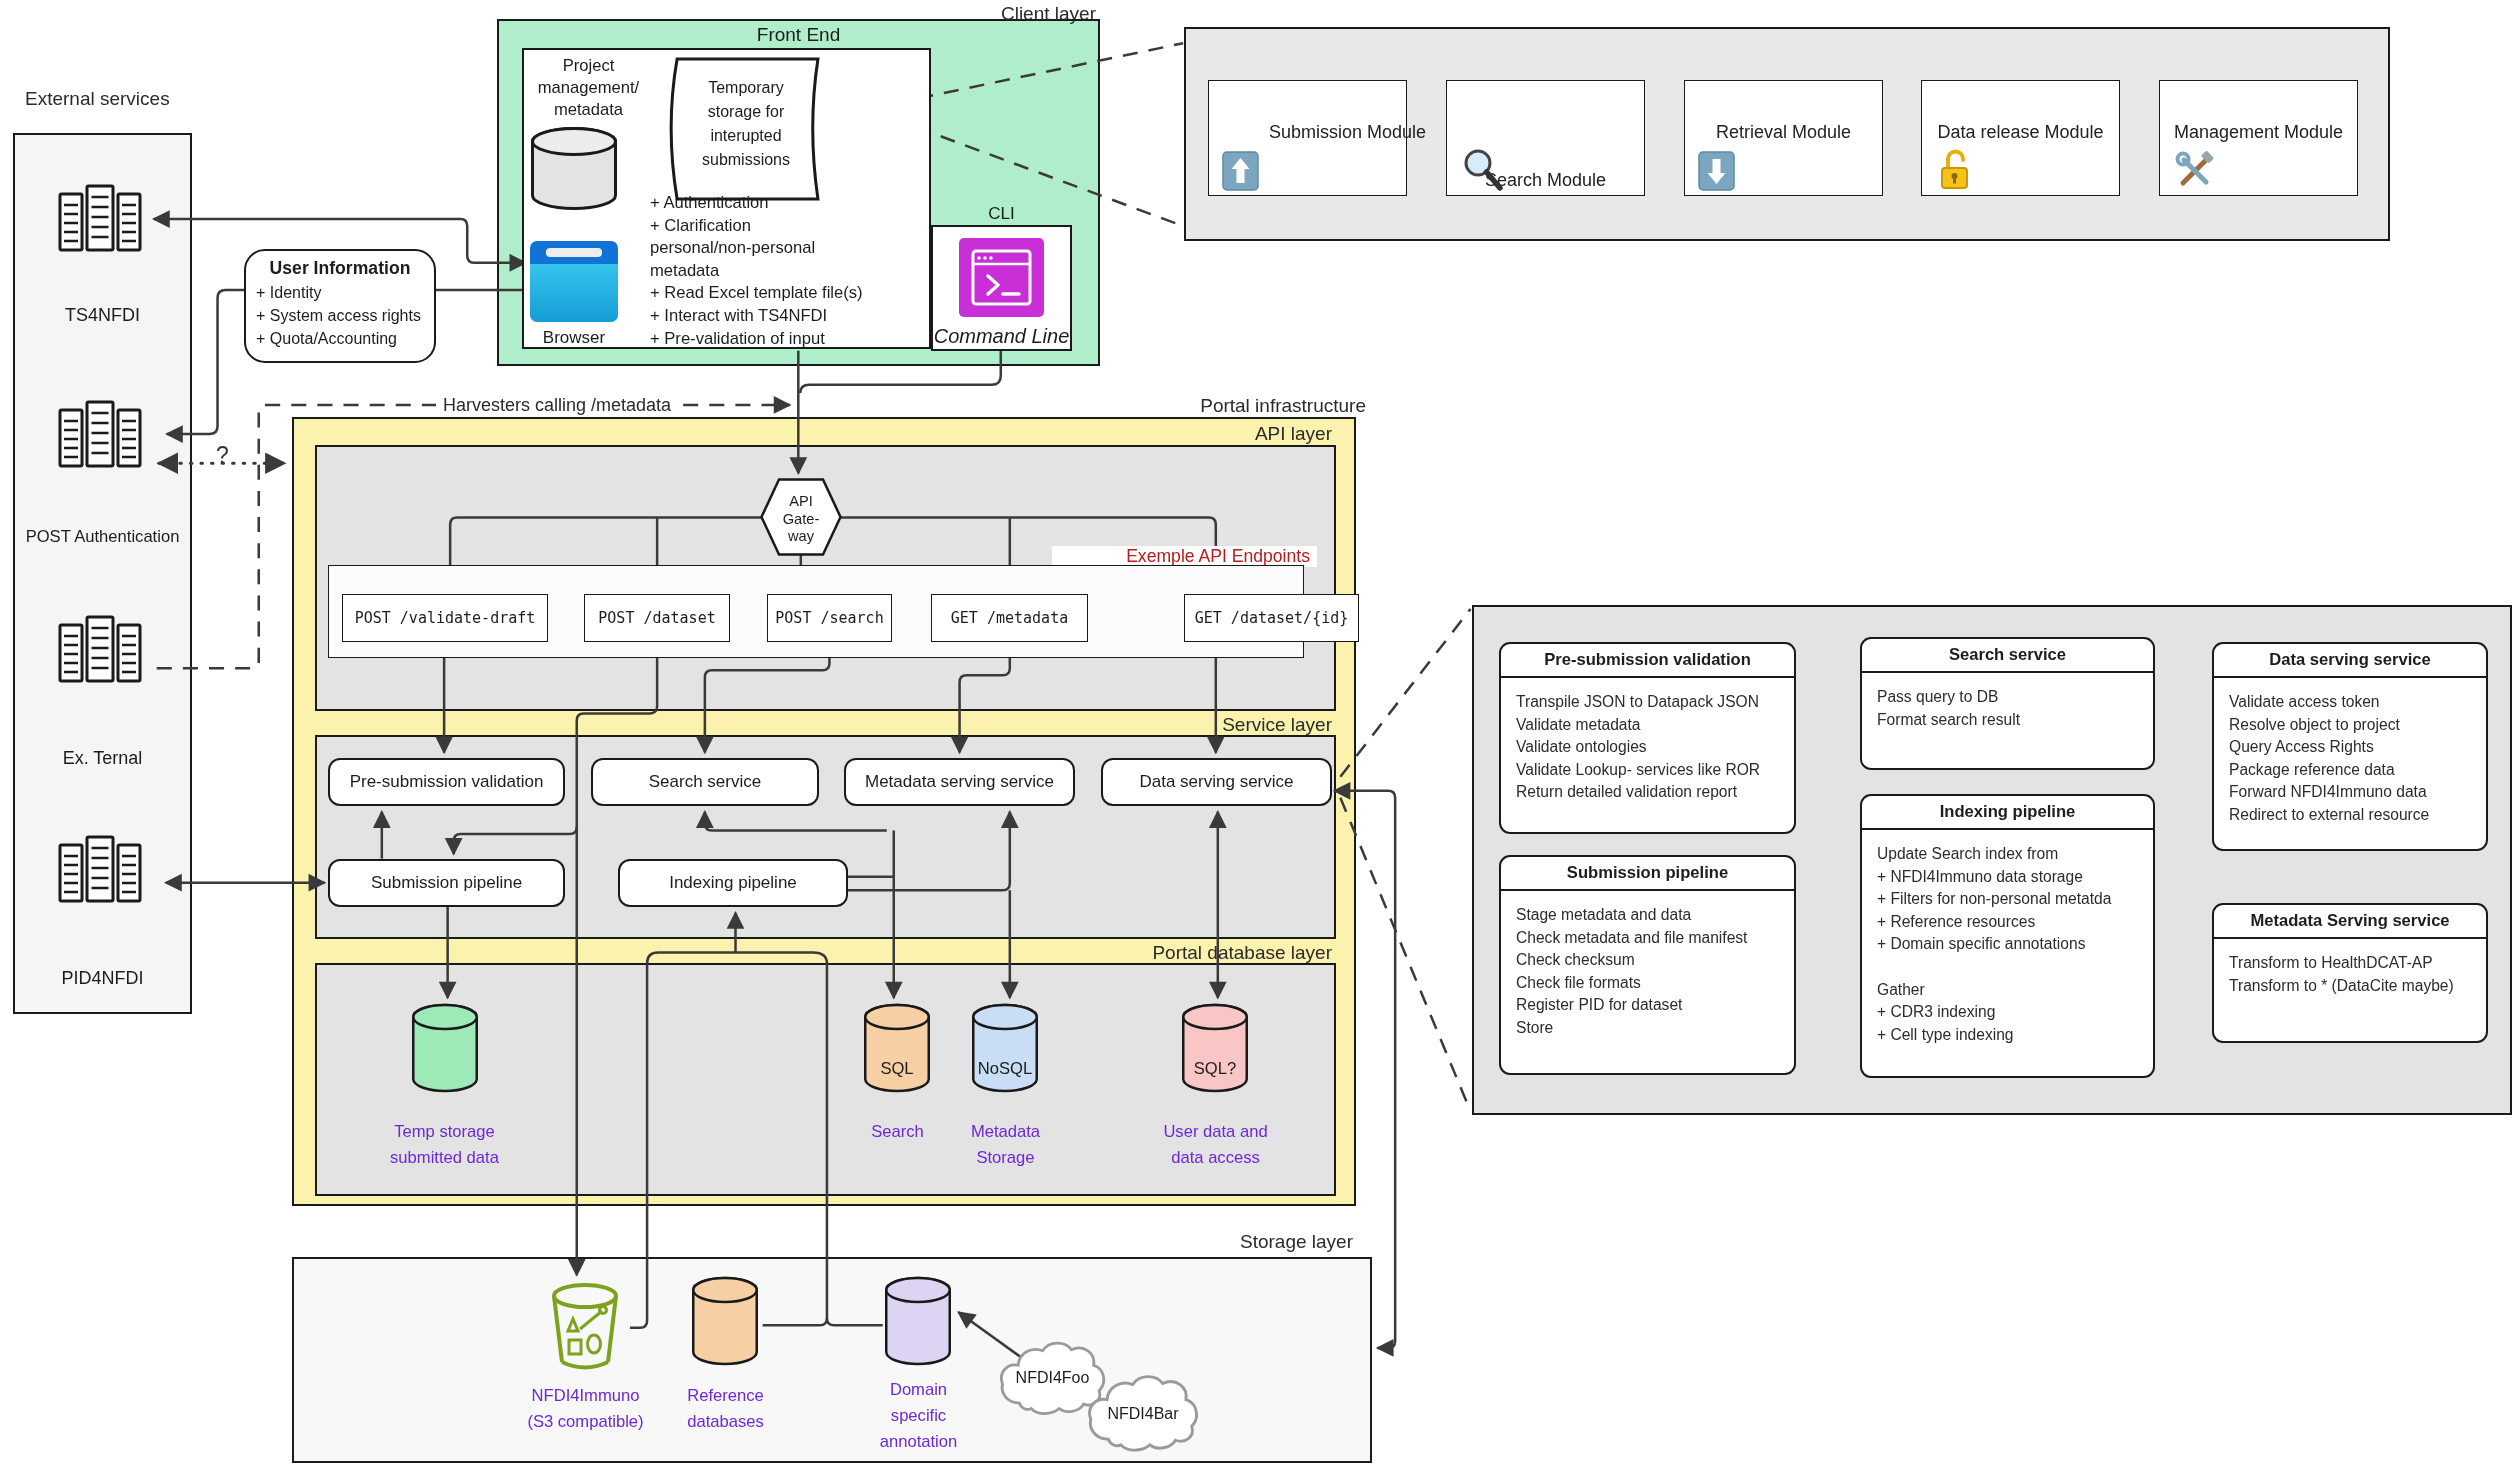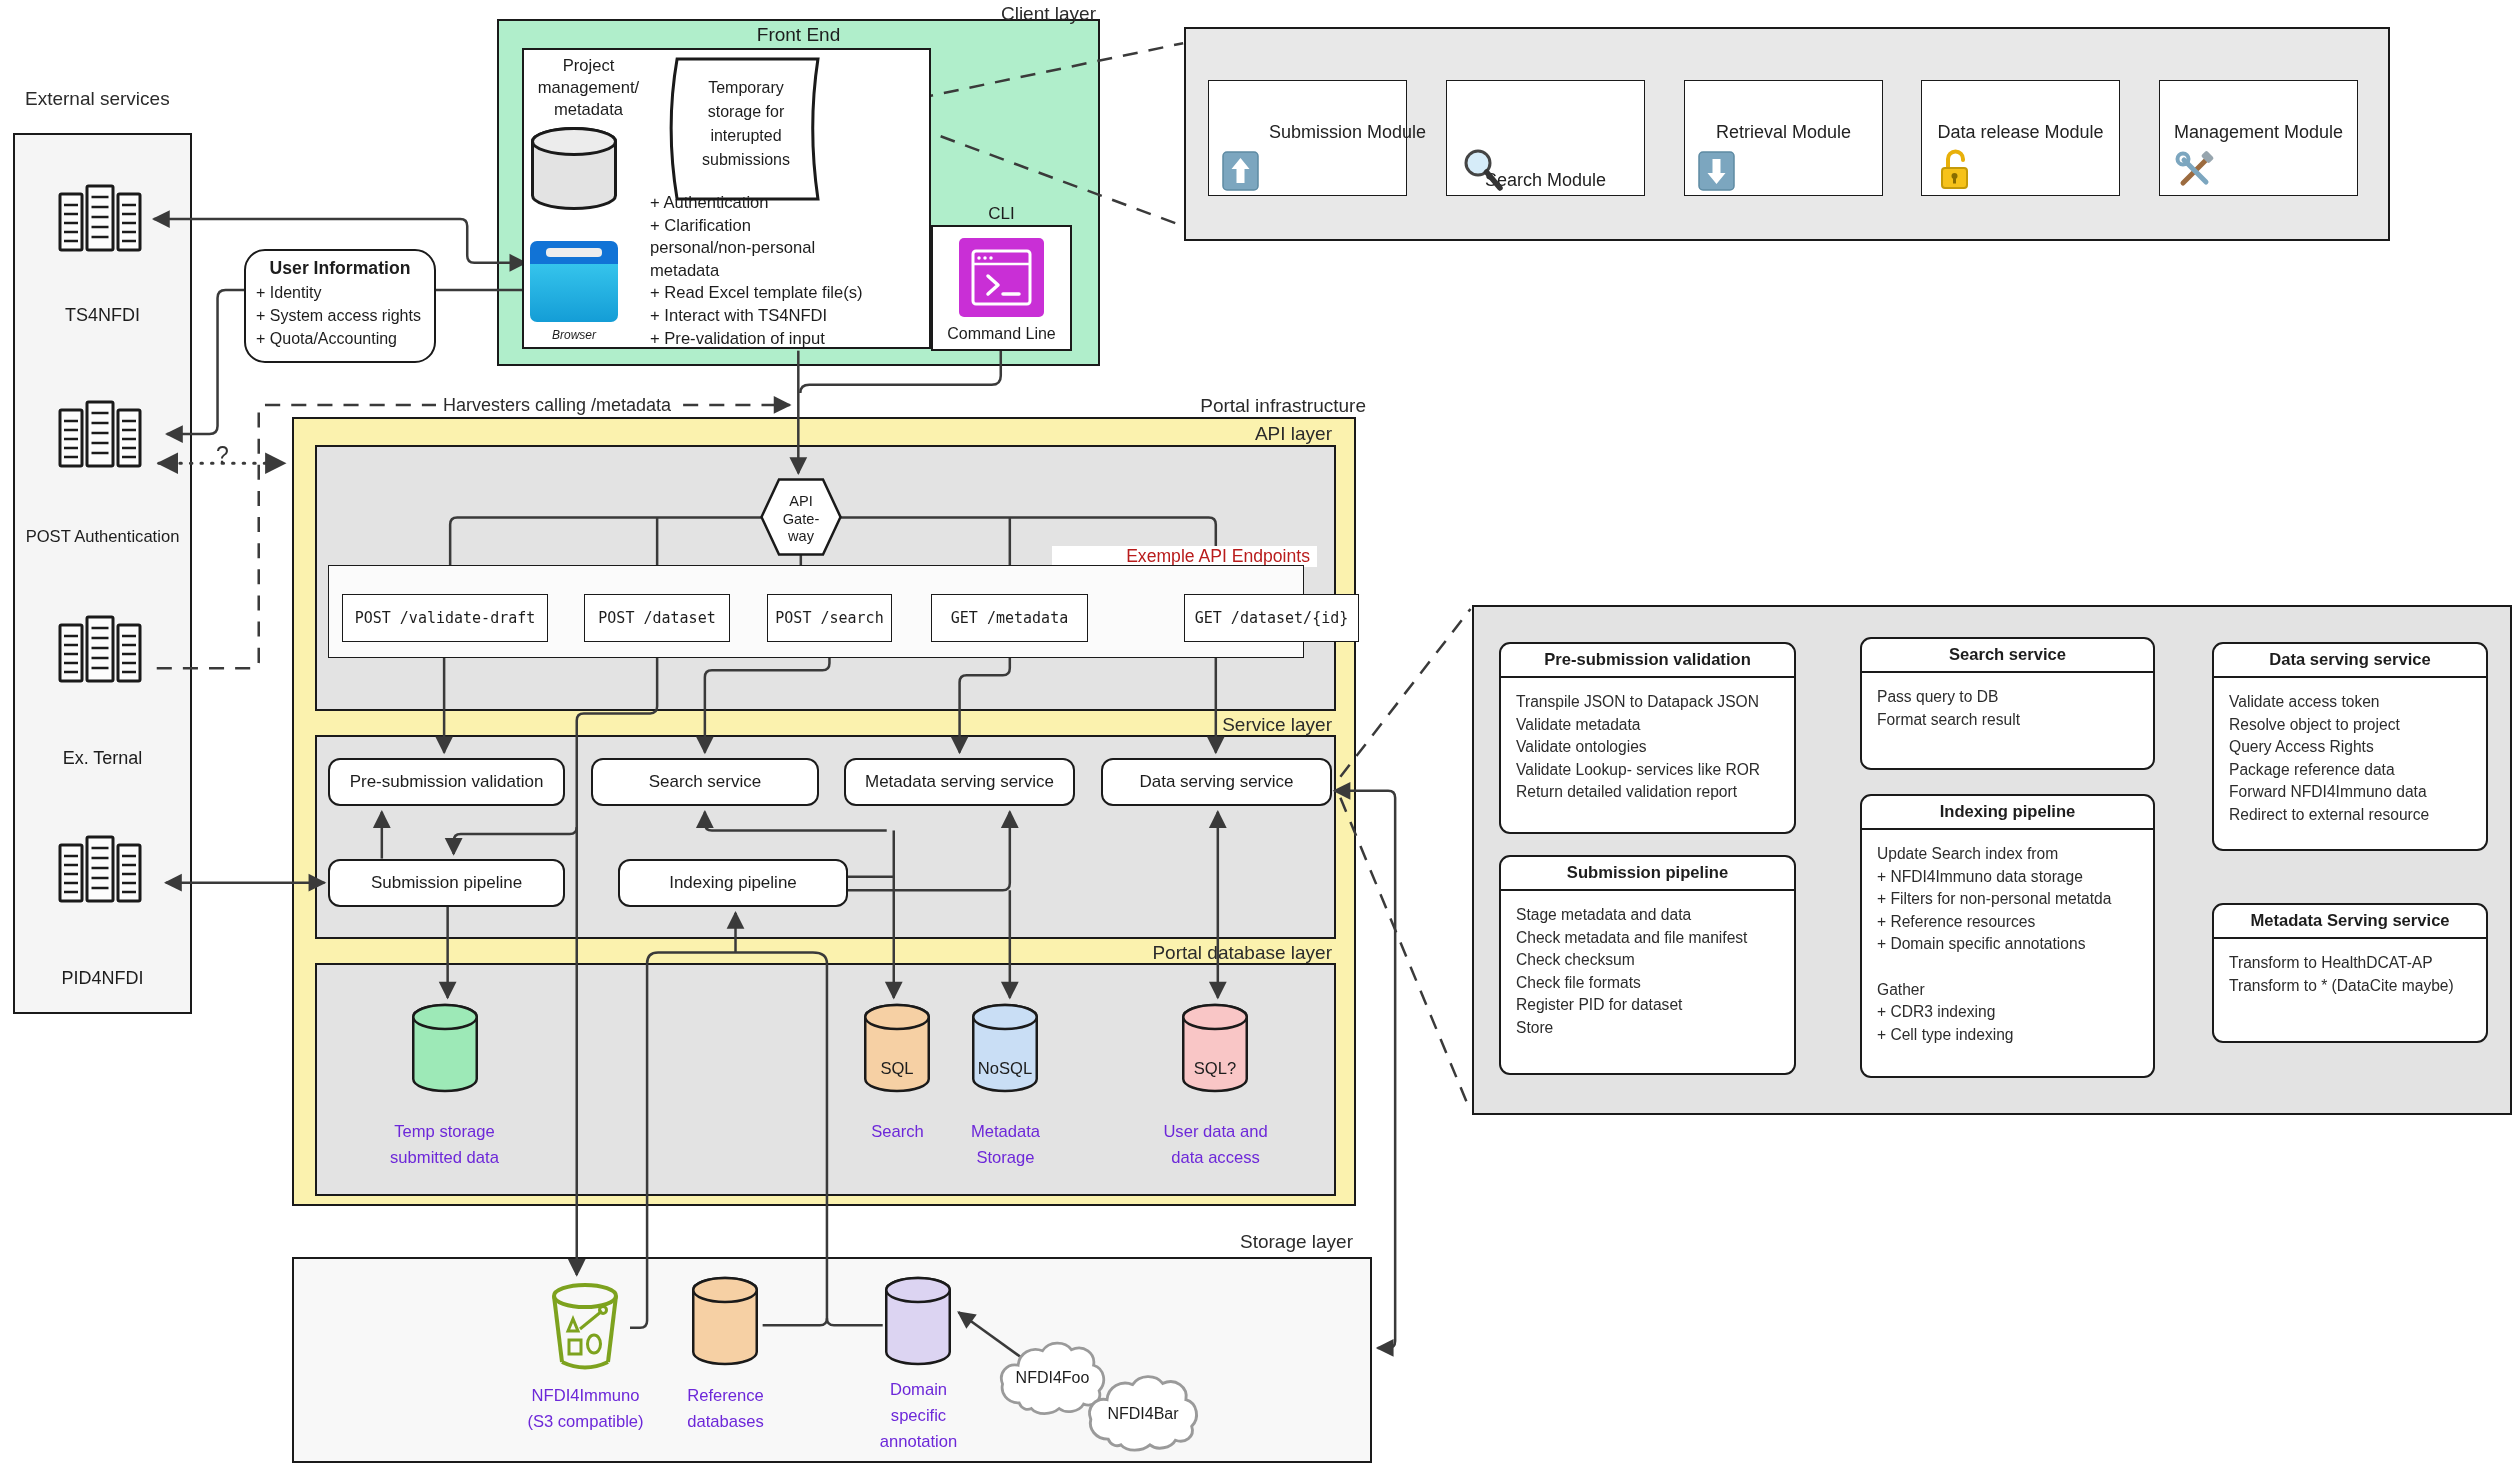--- a/index.html
+++ b/index.html
@@ -190,21 +190,21 @@
   <svg class="abs" style="left:530px;top:126px;" width="88" height="85" viewBox="0 0 176 170">
     <path d="M5,31 A83,26 0 0 1 171,31 V139 A83,26 0 0 1 5,139 Z" fill="#e3e3e3" stroke="#1a1a1a" stroke-width="6"></path>
     <ellipse cx="88" cy="31" rx="83" ry="26" fill="#ececec" stroke="#1a1a1a" stroke-width="6"></ellipse>
   </svg>
   <div class="abs browser" style="left:530px;top:241px;width:88px;height:81px;">
     <div class="browser-top">
         <div class="browser-pill"></div>
       </div>
     <div class="browser-body"></div>
   </div>
-  <div class="abs center" style="left:530px;top:328px;width:88px;font-size:12px;font-style:italic;">Browser</div>
+  <div class="abs center" style="left:530px;top:328px;width:88px;font-size:17px;">Browser</div>
 
   <svg class="abs" style="left:662px;top:55px;" width="166" height="149" viewBox="0 0 330 296">
     <path d="M30,8 H310 C296,100 296,190 310,286 H30 C14,190 14,100 30,8 Z" fill="#ffffff" stroke="#1a1a1a" stroke-width="6"></path>
   </svg>
   <div class="abs center" style="left:673px;top:76px;width:146px;font-size:16px;line-height:24px;">
     <div>Temporary</div>
     <div>storage for</div>
     <div>interupted</div>
     <div>submissions</div>
   </div>
@@ -224,21 +224,21 @@
   <svg class="abs" style="left:959px;top:238px;" width="85" height="79" viewBox="0 0 170 158">
     <rect x="0" y="0" width="170" height="158" rx="10" fill="#c92fd6"></rect>
     <rect x="28" y="26" width="114" height="106" rx="6" fill="none" stroke="#ffffff" stroke-width="6"></rect>
     <circle cx="40" cy="40" r="3.5" fill="#fff"></circle>
       <circle cx="52" cy="40" r="3.5" fill="#fff"></circle>
       <circle cx="64" cy="40" r="3.5" fill="#fff"></circle>
     <path d="M28,52 H142" stroke="#ffffff" stroke-width="5"></path>
     <path d="M58,76 L78,94 L58,112" fill="none" stroke="#ffffff" stroke-width="7" stroke-linecap="round" stroke-linejoin="round"></path>
     <path d="M88,112 H120" stroke="#ffffff" stroke-width="7" stroke-linecap="round"></path>
   </svg>
-  <div class="abs center" style="left:931px;top:325px;width:141px;font-size:16px;">Command Line</div>
+  <div class="abs center" style="left:931px;top:325px;width:141px;font-size:20px;font-style:italic;">Command Line</div>
 
   <div class="modcard" style="left:1208px;top:80px;width:199px;height:116px;"></div>
   <div class="modcard" style="left:1446px;top:80px;width:199px;height:116px;"></div>
   <div class="modcard" style="left:1684px;top:80px;width:199px;height:116px;"></div>
   <div class="modcard" style="left:1921px;top:80px;width:199px;height:116px;"></div>
   <div class="modcard" style="left:2159px;top:80px;width:199px;height:116px;"></div>
 
   <div class="modlbl abs" style="left:1208px;top:122px;width:199px;padding-left:40px;">Submission Module</div>
   <div class="modlbl abs" style="left:1446px;top:122px;width:199px;margin-top:48px;">Search Module</div>
   <div class="modlbl abs" style="left:1684px;top:122px;width:199px;">Retrieval Module</div>

